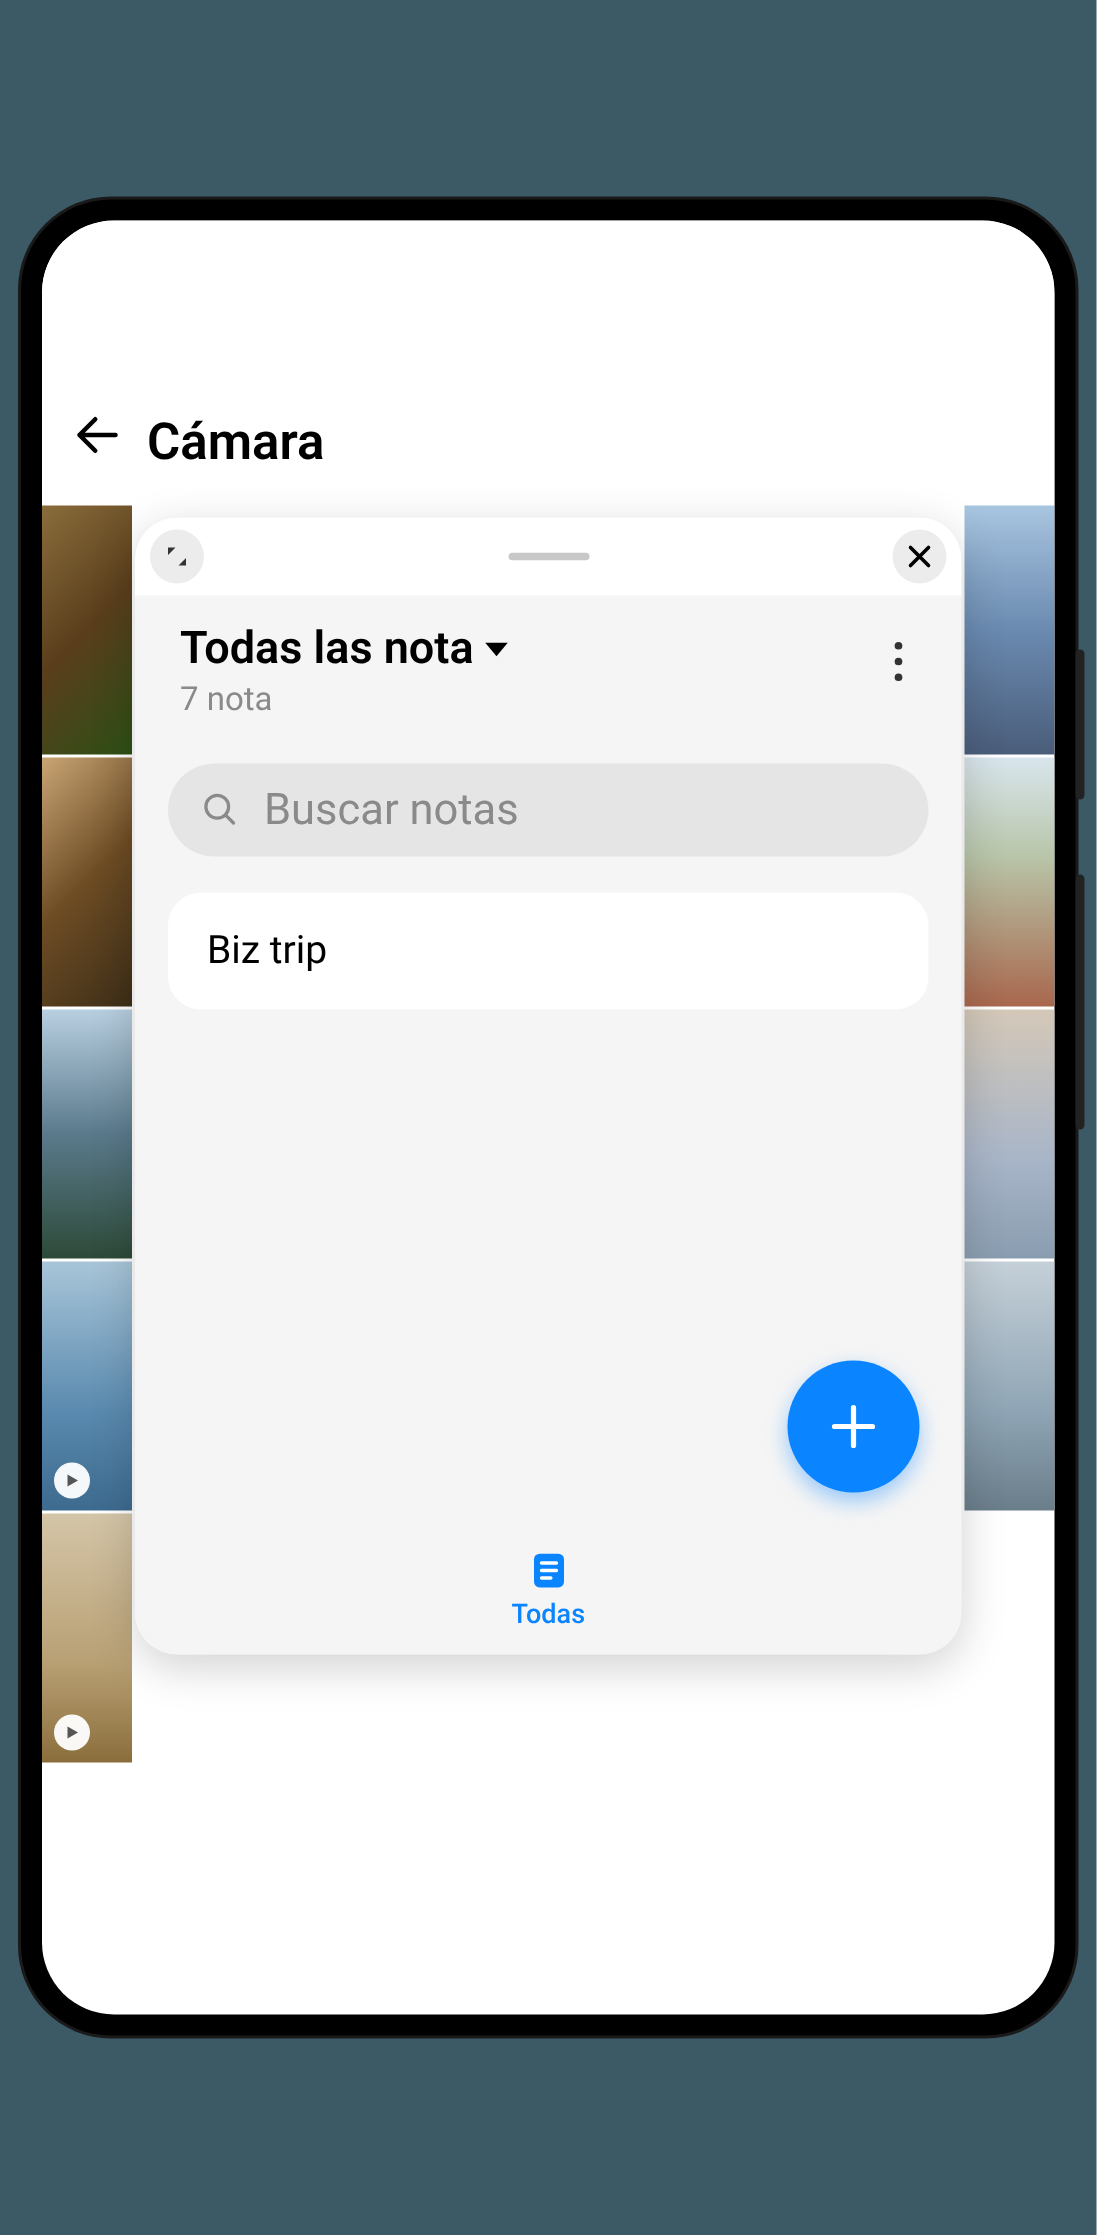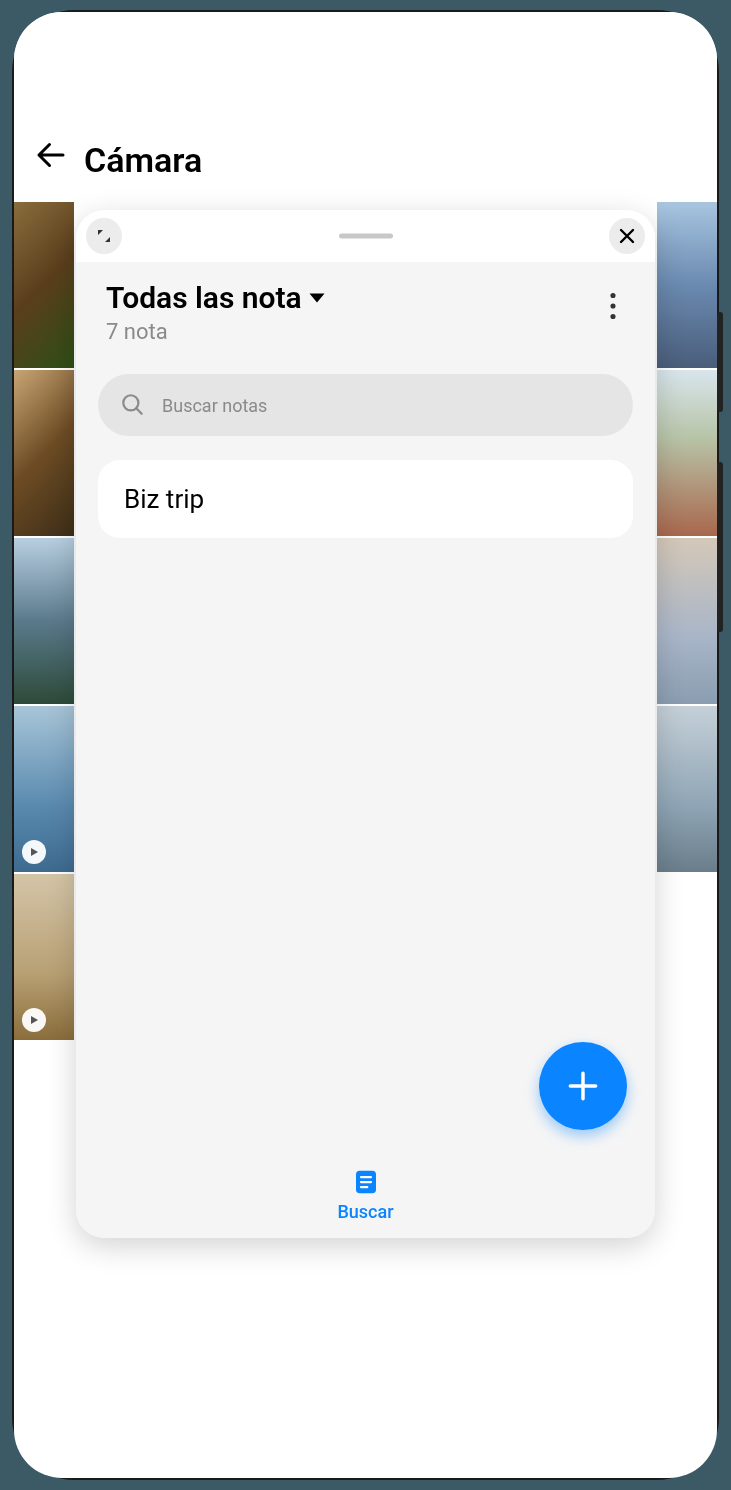--- a/index.html
+++ b/index.html
@@ -7,23 +7,24 @@
     font-family: -apple-system, BlinkMacSystemFont, "Segoe UI", Roboto, Arial, sans-serif;
     background: #3c5a66;
     width: 731px;
     height: 1490px;
     display: flex;
     align-items: center;
     justify-content: center;
   }
   .phone-frame {
     width: 703px;
-    height: 1466px;
+    height: 1224px;
     background: #000;
     border-radius: 60px;
+    padding: 14px;
     position: relative;
     box-shadow: 0 0 0 2px #1a1a1a;
   }
   .phone-screen {
     width: 100%;
     height: 100%;
     background: #fff;
     border-radius: 48px;
     overflow: hidden;
     position: relative;
@@ -119,21 +120,21 @@
   .search-bar{
     margin:22px 22px 0 22px;
     height:62px;
     background:#e5e5e5;
     border-radius:31px;
     display:flex;
     align-items:center;
     padding:0 22px;
     gap:16px;
   }
-  .search-placeholder{ font-size:18px; color:#8a8a8a;}
+  .search-placeholder{ font-size:29px; color:#8a8a8a;}
 
   .note-item{
     margin:24px 22px 0 22px;
     background:#fff;
     border-radius:22px;
     padding:24px 26px;
   }
   .note-title{ font-size:26px; color:#000; font-weight:400;}
   .note-time{ font-size:22px; color:#8a8a8a; margin-top:6px;}
 
@@ -254,19 +255,19 @@
           <path d="M12 4v16M4 12h16" stroke="#fff" stroke-width="2.2" stroke-linecap="round"></path>
         </svg>
       </div>
 
       <div class="bottom-tabs">
         <div class="tab active">
           <svg width="30" height="30" viewBox="0 0 24 24">
             <rect x="4" y="3" width="16" height="18" rx="3" fill="#0a84ff"></rect>
             <path d="M8 8h8M8 12h8M8 16h5" stroke="#fff" stroke-width="1.8" stroke-linecap="round"></path>
           </svg>
-          <span class="tab-label">Buscar</span>
+          <span class="tab-label">Todas</span>
         </div>
       </div>
     </div>
 
   </div>
 </div>
 
 </body></html>

